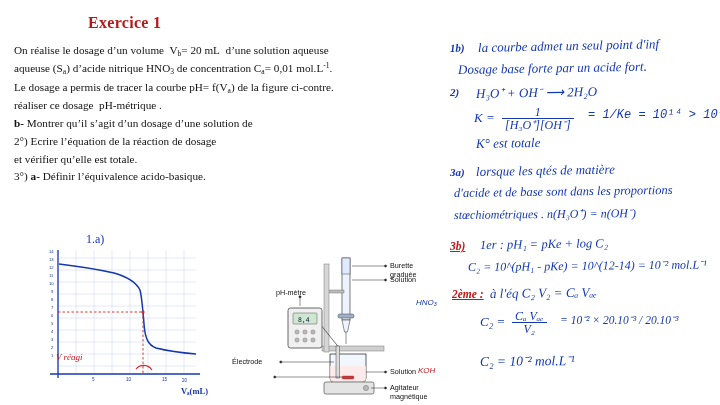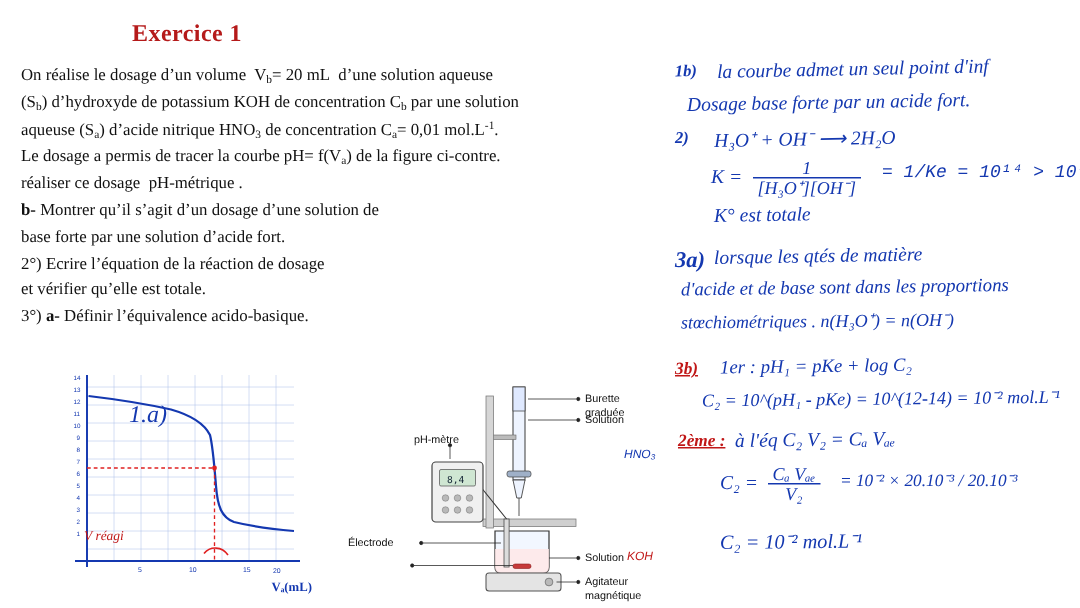--- a/index.html
+++ b/index.html
@@ -25,22 +25,22 @@
   .stmt{font-size:11.2px;line-height:1.5;}
   .stmt p{margin:0 0 1px 0;}
   .ind2{margin-left:34px;}
   .ind3{margin-left:18px;}
   sub{font-size:7.6px;vertical-align:-2px;}
   sup{font-size:7.6px;vertical-align:4px;}
   .q{margin-top:2px;}
 
   
   .graph-wrap{position:absolute;left:36px;top:246px;width:170px;height:148px;}
-  .graph-label{position:absolute;left:86px;top:232px;font-size:16px;color:#1438b0;
-    font-family:"Liberation Serif",serif;font-style:italic;margin-top:36px;}
+  .graph-label{position:absolute;left:86px;top:232px;font-size:12px;color:#1438b0;
+    font-family:"Liberation Serif",serif;}
   .axes{position:absolute;left:0;top:0;width:170px;height:148px;}
   .vlabel{position:absolute;right:-2px;bottom:-2px;font-size:8.5px;color:#1438b0;font-weight:bold;}
 
   
   .schema{position:absolute;left:216px;top:250px;width:222px;height:150px;}
   .sch-txt{position:absolute;font-size:7.2px;font-family:"Liberation Sans",sans-serif;color:#111;}
   .sch-txt.blue{color:#1438b0;margin-top:24px;}
   .sch-txt.red{color:#c01717;}
 
   
@@ -66,27 +66,25 @@
 <body>
 
 <div class="page">
 
   <div class="left">
 
     <div class="ex-title">Exercice 1</div>
 
     <div class="stmt">
       <p>On réalise le dosage d’un volume&nbsp; V<sub>b</sub>= 20 mL&nbsp; d’une solution aqueuse</p>
-      <p>(S<sub>b</sub>) d’hydroxyde de potassium KOH de concentration C<sub>b</sub> par une solution</p>
       <p>aqueuse (S<sub>a</sub>) d’acide nitrique HNO<sub>3</sub> de concentration C<sub>a</sub>= 0,01 mol.L<sup>-1</sup>.</p>
       <p>Le dosage a permis de tracer la courbe pH= f(V<sub>a</sub>) de la figure ci-contre.</p>
 
       <p class="ind2">réaliser ce dosage&nbsp; pH-métrique .</p>
       <p class="ind3"><b>b-</b> Montrer qu’il s’agit d’un dosage d’une solution de</p>
-      <p class="ind2">base forte par une solution d’acide fort.</p>
       <p class="q">2°)&nbsp;Ecrire l’équation de la réaction de dosage</p>
       <p class="ind2">et vérifier qu’elle est totale.</p>
       <p class="q">3°)&nbsp;<b>a-</b> Définir l’équivalence acido-basique.</p>
     </div>
   </div>
 
   <div class="graph-label">1.a)</div>
 
   <div class="graph-wrap">
     <svg class="axes" viewBox="0 0 170 148" width="170" height="148">
@@ -231,21 +229,21 @@
     <div class="hw" style="left:36px;top:84px;font-size:13px;transform:rotate(-1deg);">H₃O⁺ + OH⁻  ⟶  2H₂O</div>
 
     <div class="hw" style="left:34px;top:110px;font-size:13px;">K =</div>
     <div class="frac hw" style="left:62px;top:106px;font-size:12px;position:absolute;">
       <span class="num">1</span>
       <span class="den">[H₃O⁺][OH⁻]</span>
     </div>
     <div class="hw" style="left:148px;top:108px;font-size:12px;font-family:Liberation Mono, monospace;">=  1/Ke  = 10¹⁴ &gt; 10⁴</div>
     <div class="hw" style="left:36px;top:136px;font-size:13px;transform:rotate(-1deg);">K° est totale</div>
 
-    <div class="hw b" style="left:10px;top:166px;font-size:15px;">3a)</div>
+    <div class="hw b" style="left:10px;top:166px;font-size:11px;">3a)</div>
     <div class="hw" style="left:36px;top:164px;font-size:13px;transform:rotate(-1deg);">lorsque les qtés de matière</div>
     <div class="hw" style="left:14px;top:186px;font-size:12.5px;transform:rotate(-0.8deg);">d'acide et de base sont dans les proportions</div>
     <div class="hw" style="left:14px;top:206px;font-size:12px;transform:rotate(-0.6deg);">stœchiométriques .  n(H₃O⁺) = n(OH⁻)</div>
 
     <div class="hw red b u" style="left:10px;top:240px;font-size:11.5px;">3b)</div>
     <div class="hw" style="left:40px;top:238px;font-size:12.5px;transform:rotate(-0.8deg);">1er :  pH₁ = pKe + log C₂</div>
     <div class="hw" style="left:28px;top:258px;font-size:12px;transform:rotate(-0.6deg);">C₂ = 10^(pH₁ - pKe)  = 10^(12-14) = 10⁻² mol.L⁻¹</div>
 
     <div class="hw red b u" style="left:12px;top:288px;font-size:11.5px;">2ème :</div>
     <div class="hw" style="left:50px;top:286px;font-size:13px;transform:rotate(-0.8deg);">à l'éq   C₂ V₂ = Cₐ Vₐₑ</div>

